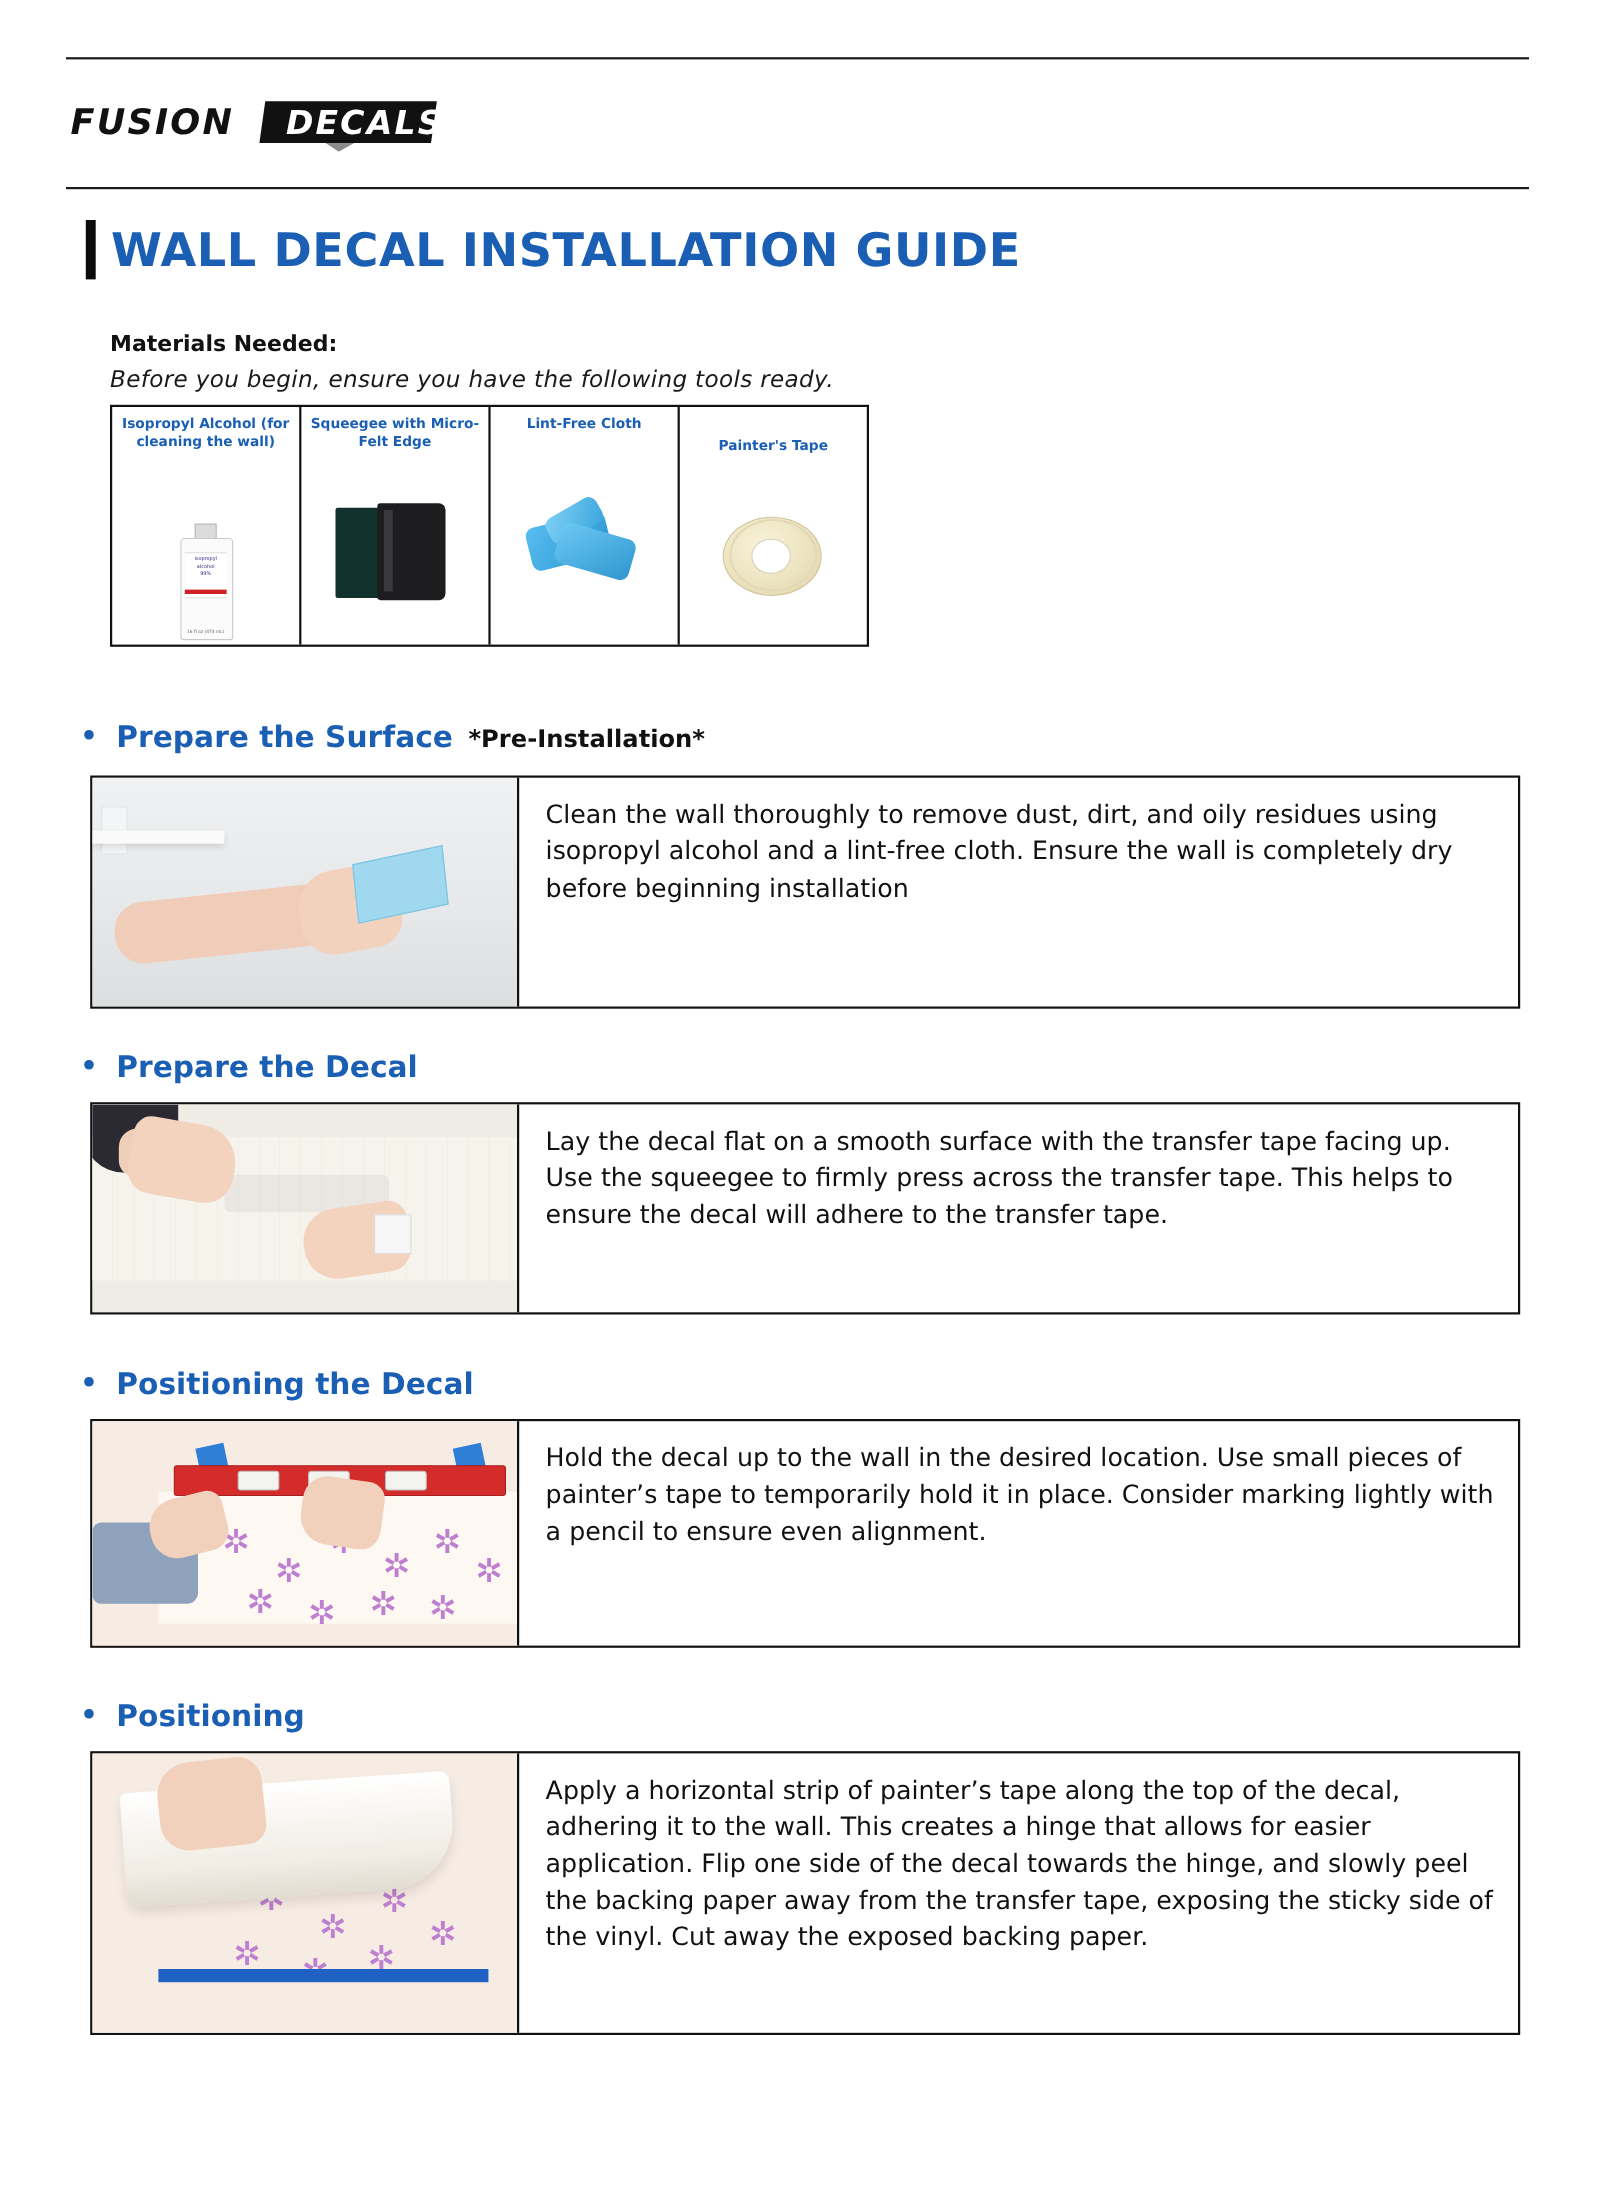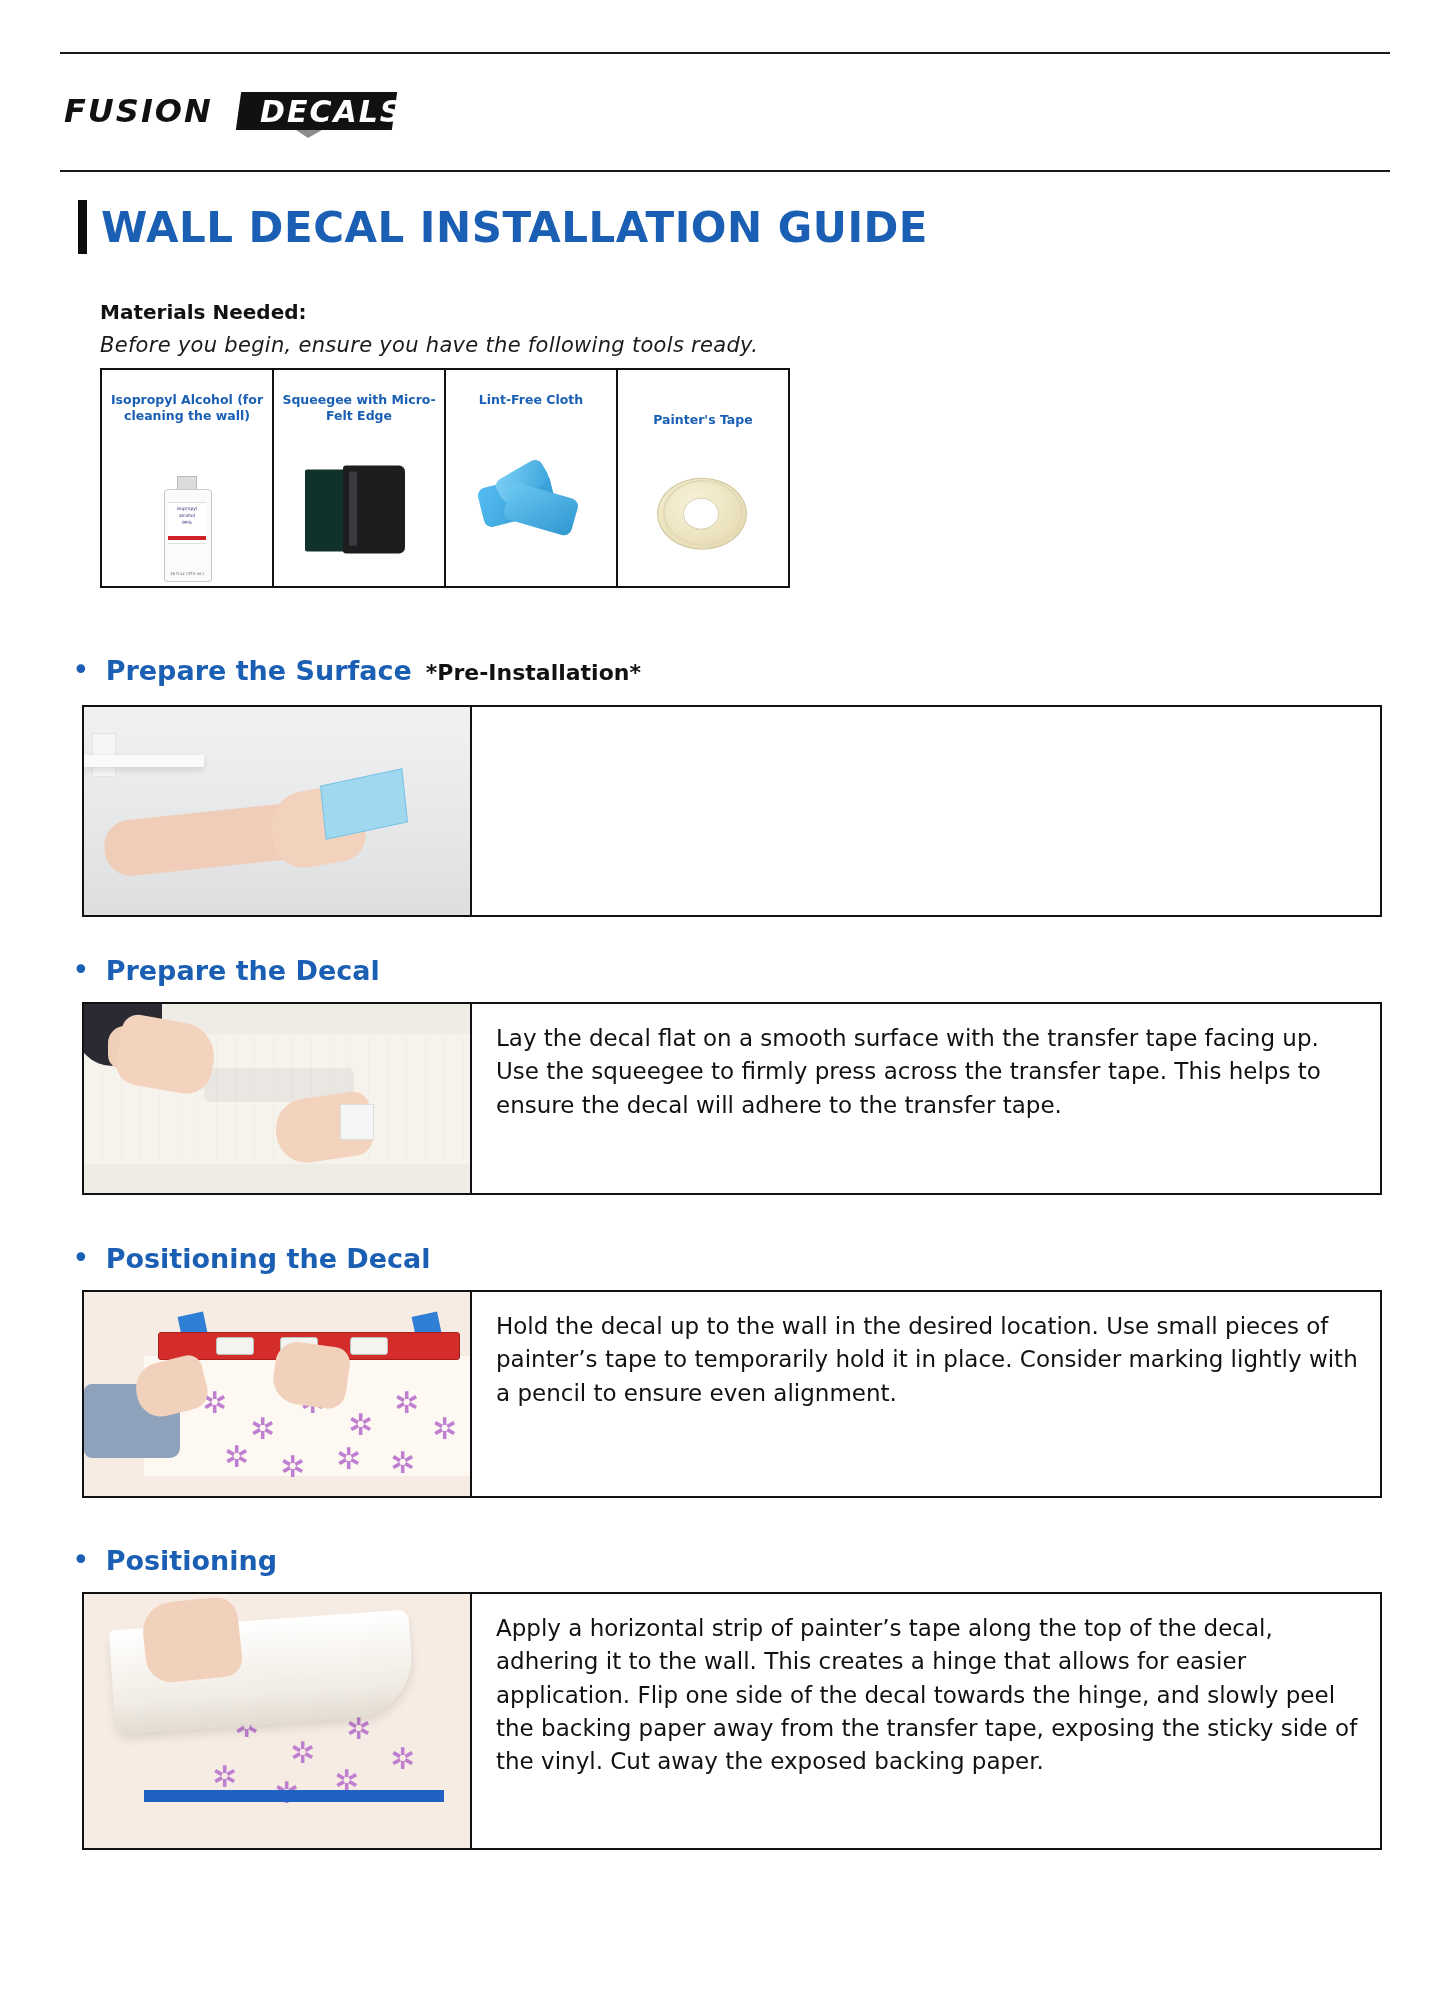--- a/index.html
+++ b/index.html
@@ -100,21 +100,21 @@
     background: #fff;
   }
   .mat-cell {
     flex: 1 1 0;
     border-right: 2px solid #111;
     box-sizing: border-box;
     position: relative;
     display: flex;
     flex-direction: column;
     align-items: center;
-    padding-top: 22px;
+    padding-top: 7px;
   }
   .mat-cell:last-child { border-right: none; margin-top: 20px; }
   .mat-cap {
     font-size: 12.5px;
     font-weight: bold;
     color: #1a5fb4;
     text-align: center;
     line-height: 1.25;
     padding: 0 6px;
   }
@@ -527,20 +527,21 @@
   <div class="step-box" style="top:705px; height:212px;">
     <div class="step-img">
       <div class="ill1">
         <div class="panel"></div>
         <div class="shelf"></div>
         <div class="arm"></div>
         <div class="hand"></div>
         <div class="sponge"></div>
       </div>
     </div>
+    <div class="step-text">Clean the wall thoroughly to remove dust, dirt, and oily residues using isopropyl alcohol and a lint-free cloth. Ensure the wall is completely dry before beginning installation</div>
   </div>
 
   <div class="step-head" style="left:72px; top:955px;">
     <span class="bullet">•</span>
     <span class="step-title">Prepare the Decal</span>
     <span class="step-note"></span>
   </div>
   <div class="step-box" style="top:1002px; height:193px;justify-content:space-between;">
     <div class="step-img">
       <div class="ill2">

